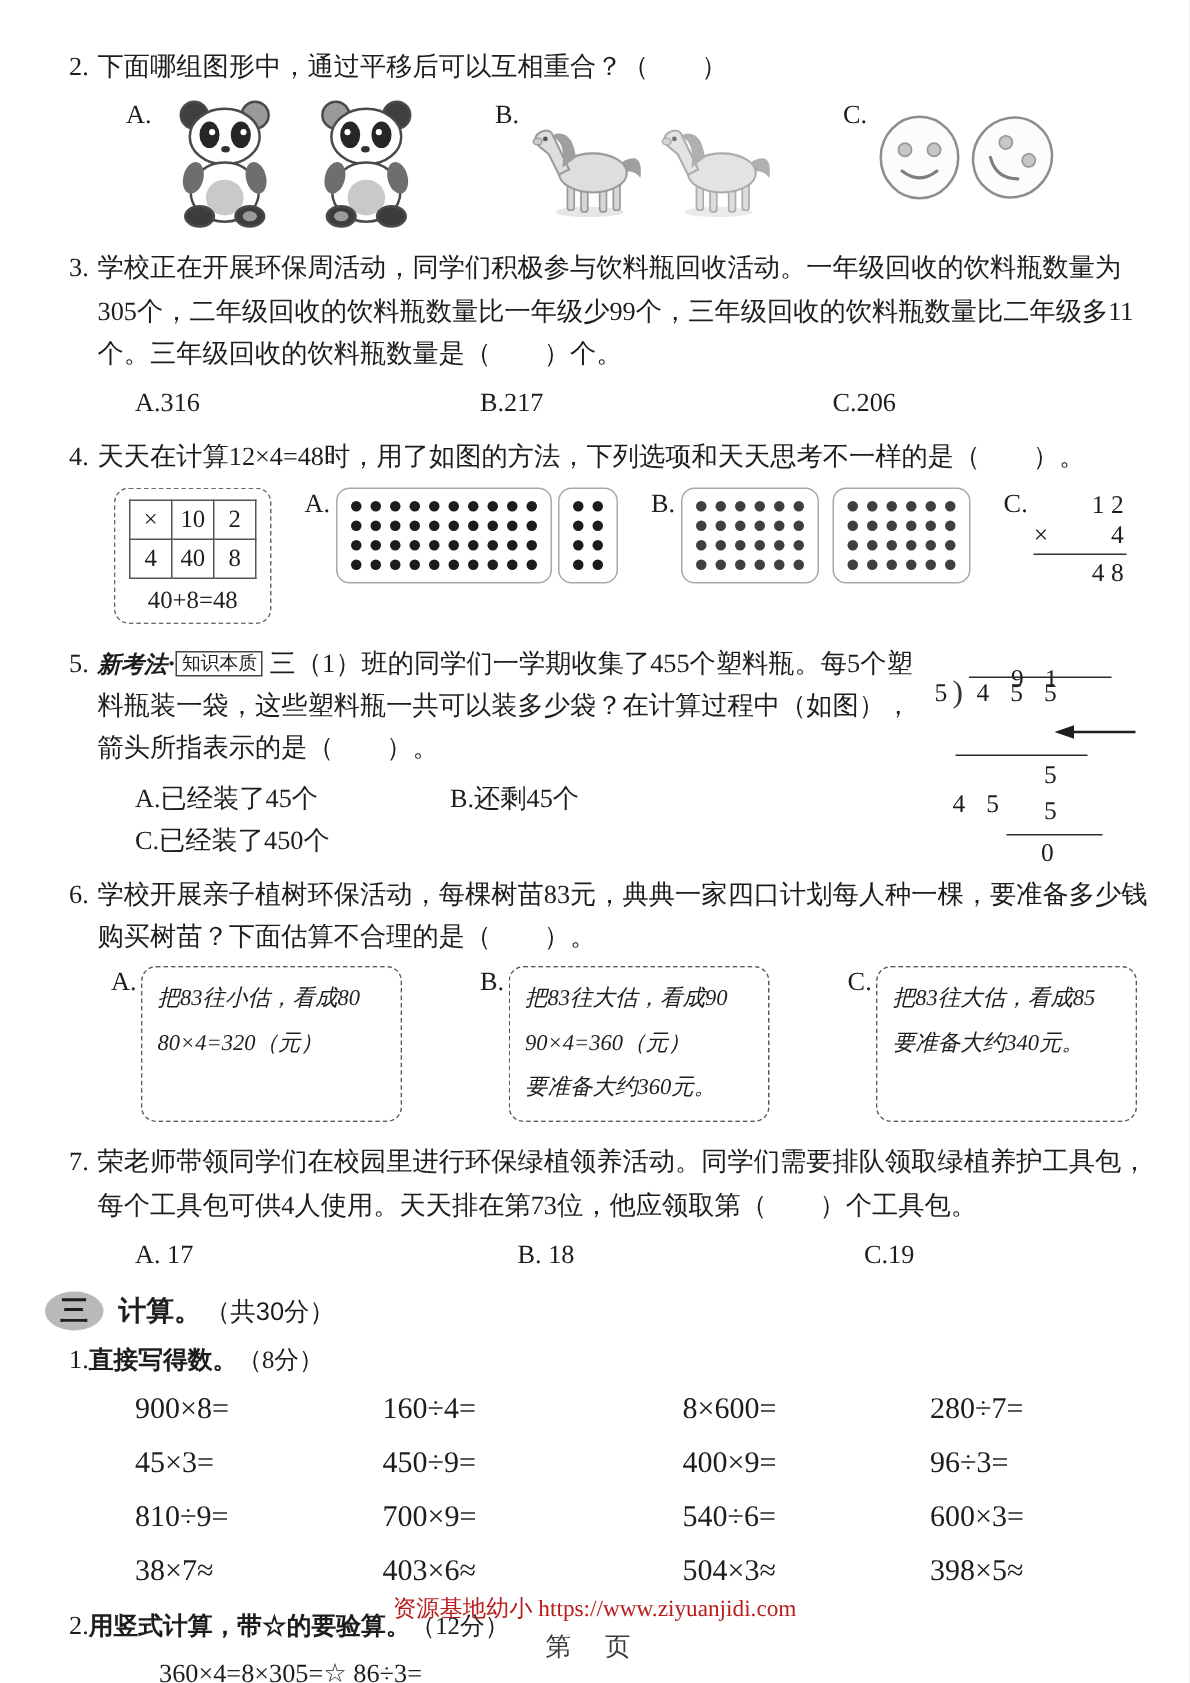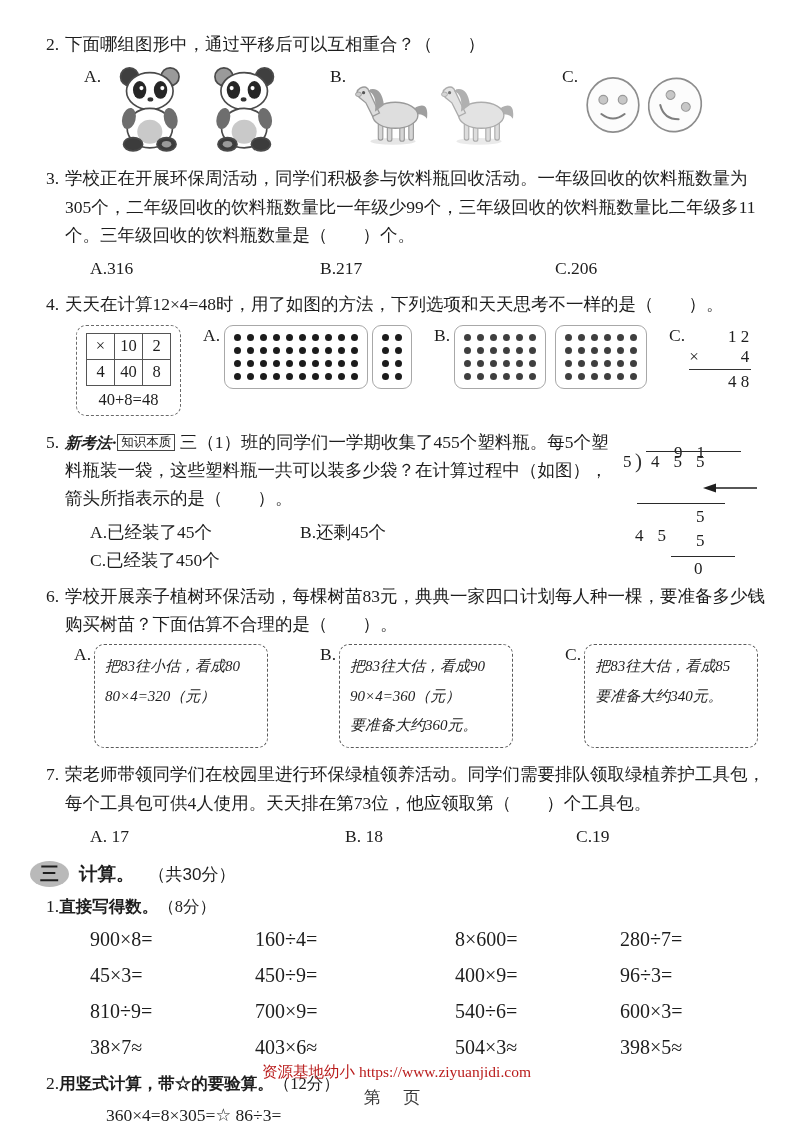--- a/index.html
+++ b/index.html
@@ -80,21 +80,21 @@
   
   .sechead { display:flex; align-items:center; gap:12px; margin:10px 0 8px -14px; }
   .marker { position:relative; display:inline-block; padding:1px 8px;
             font-family:"Liberation Sans", sans-serif; font-weight:bold; font-size:19px; }
   .marker::before { content:""; position:absolute; left:-2px; right:-2px; top:1px; bottom:1px;
             background:#b9b9b9; border-radius:50%; z-index:0; }
   .marker::after { content:""; position:absolute; left:-6px; bottom:-3px; width:14px; height:10px;
             background:#cfcfcf; border-radius:50%; z-index:-1; }
   .marker b { position:relative; z-index:1; font-weight:bold; }
   .sectitle { font-family:"Liberation Sans", sans-serif; font-weight:bold; font-size:18.5px; }
-  .secscore { font-size:17px; margin-left:14px; font-weight:normal; }
+  .secscore { font-size:17px; margin-left:2px; font-weight:normal; }
 
   .subhead { font-size:17.5px; margin:4px 0 6px 0; }
   .subhead .sh-title { font-weight:bold; font-family:"Liberation Sans", sans-serif; font-size:16.5px; }
   .subhead .sh-score { font-size:16.5px; }
 
   .calcgrid { margin:10px 0 6px 44px; display:grid;
               grid-template-columns:165px 200px 165px 1fr; row-gap:13px;
               font-size:20px; }
   .vertrow { margin:10px 0 0 60px; font-size:17.5px; }
   .vertrow .opt { display:inline-block; }

